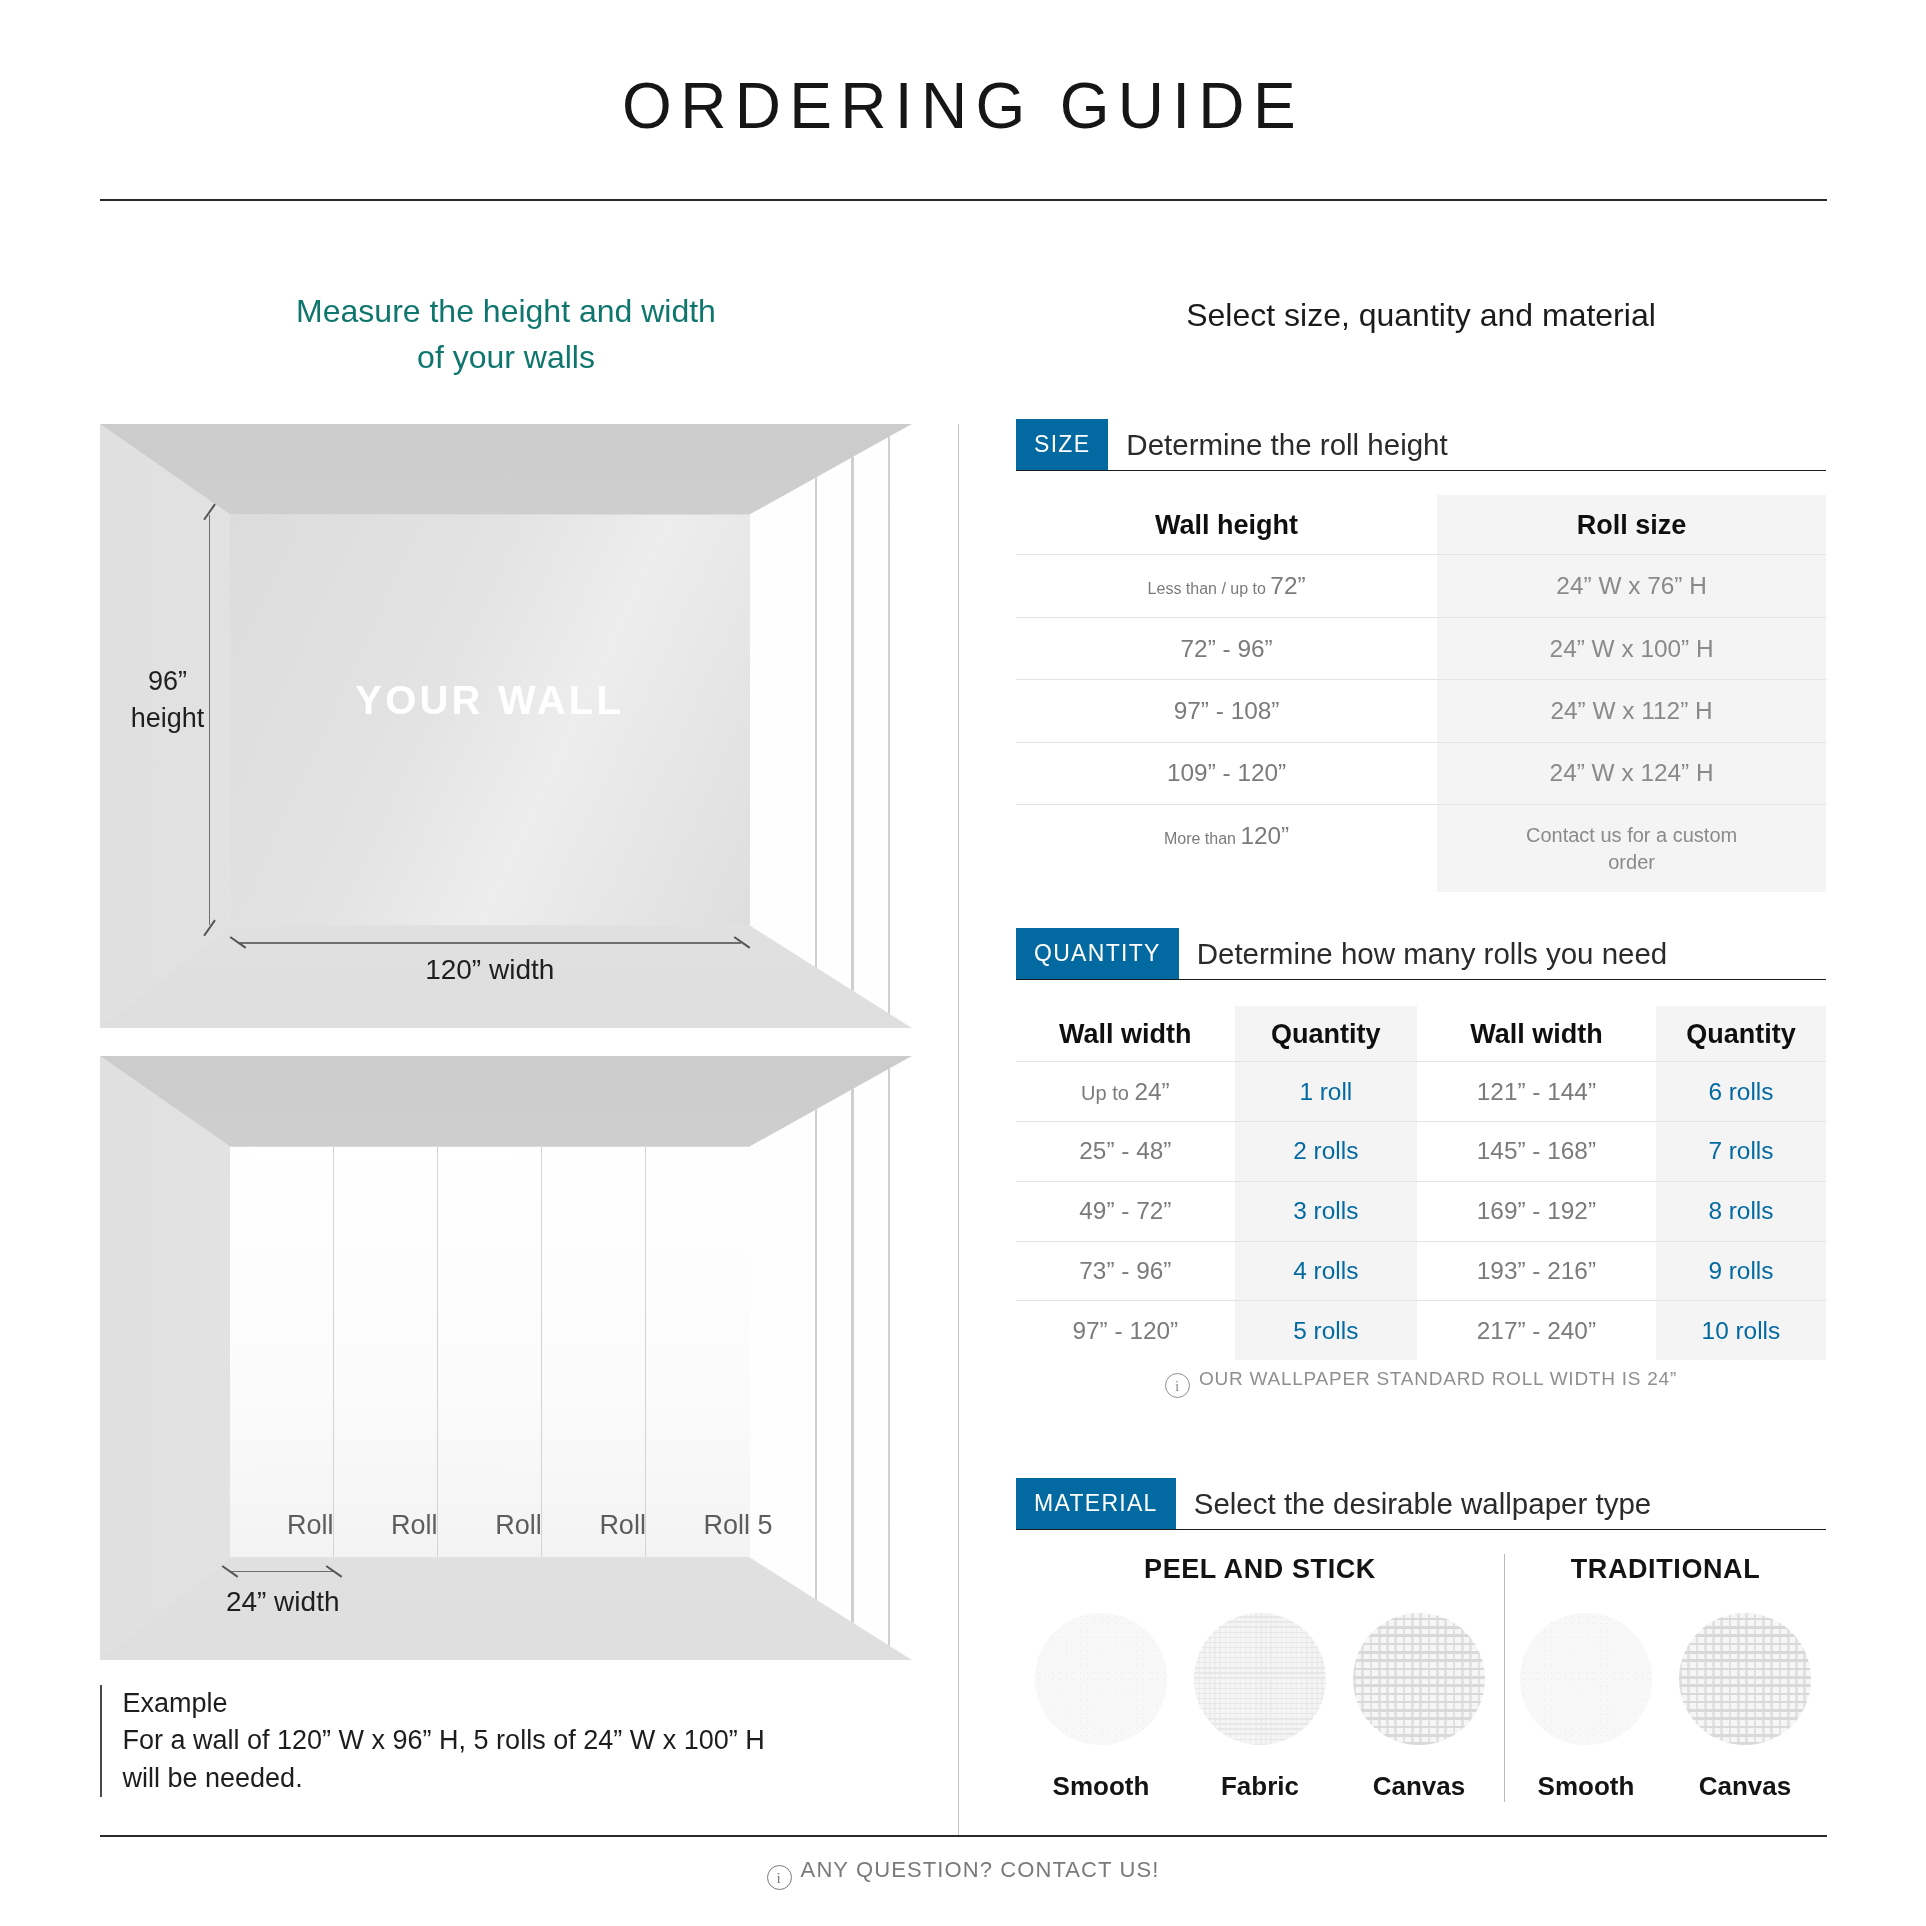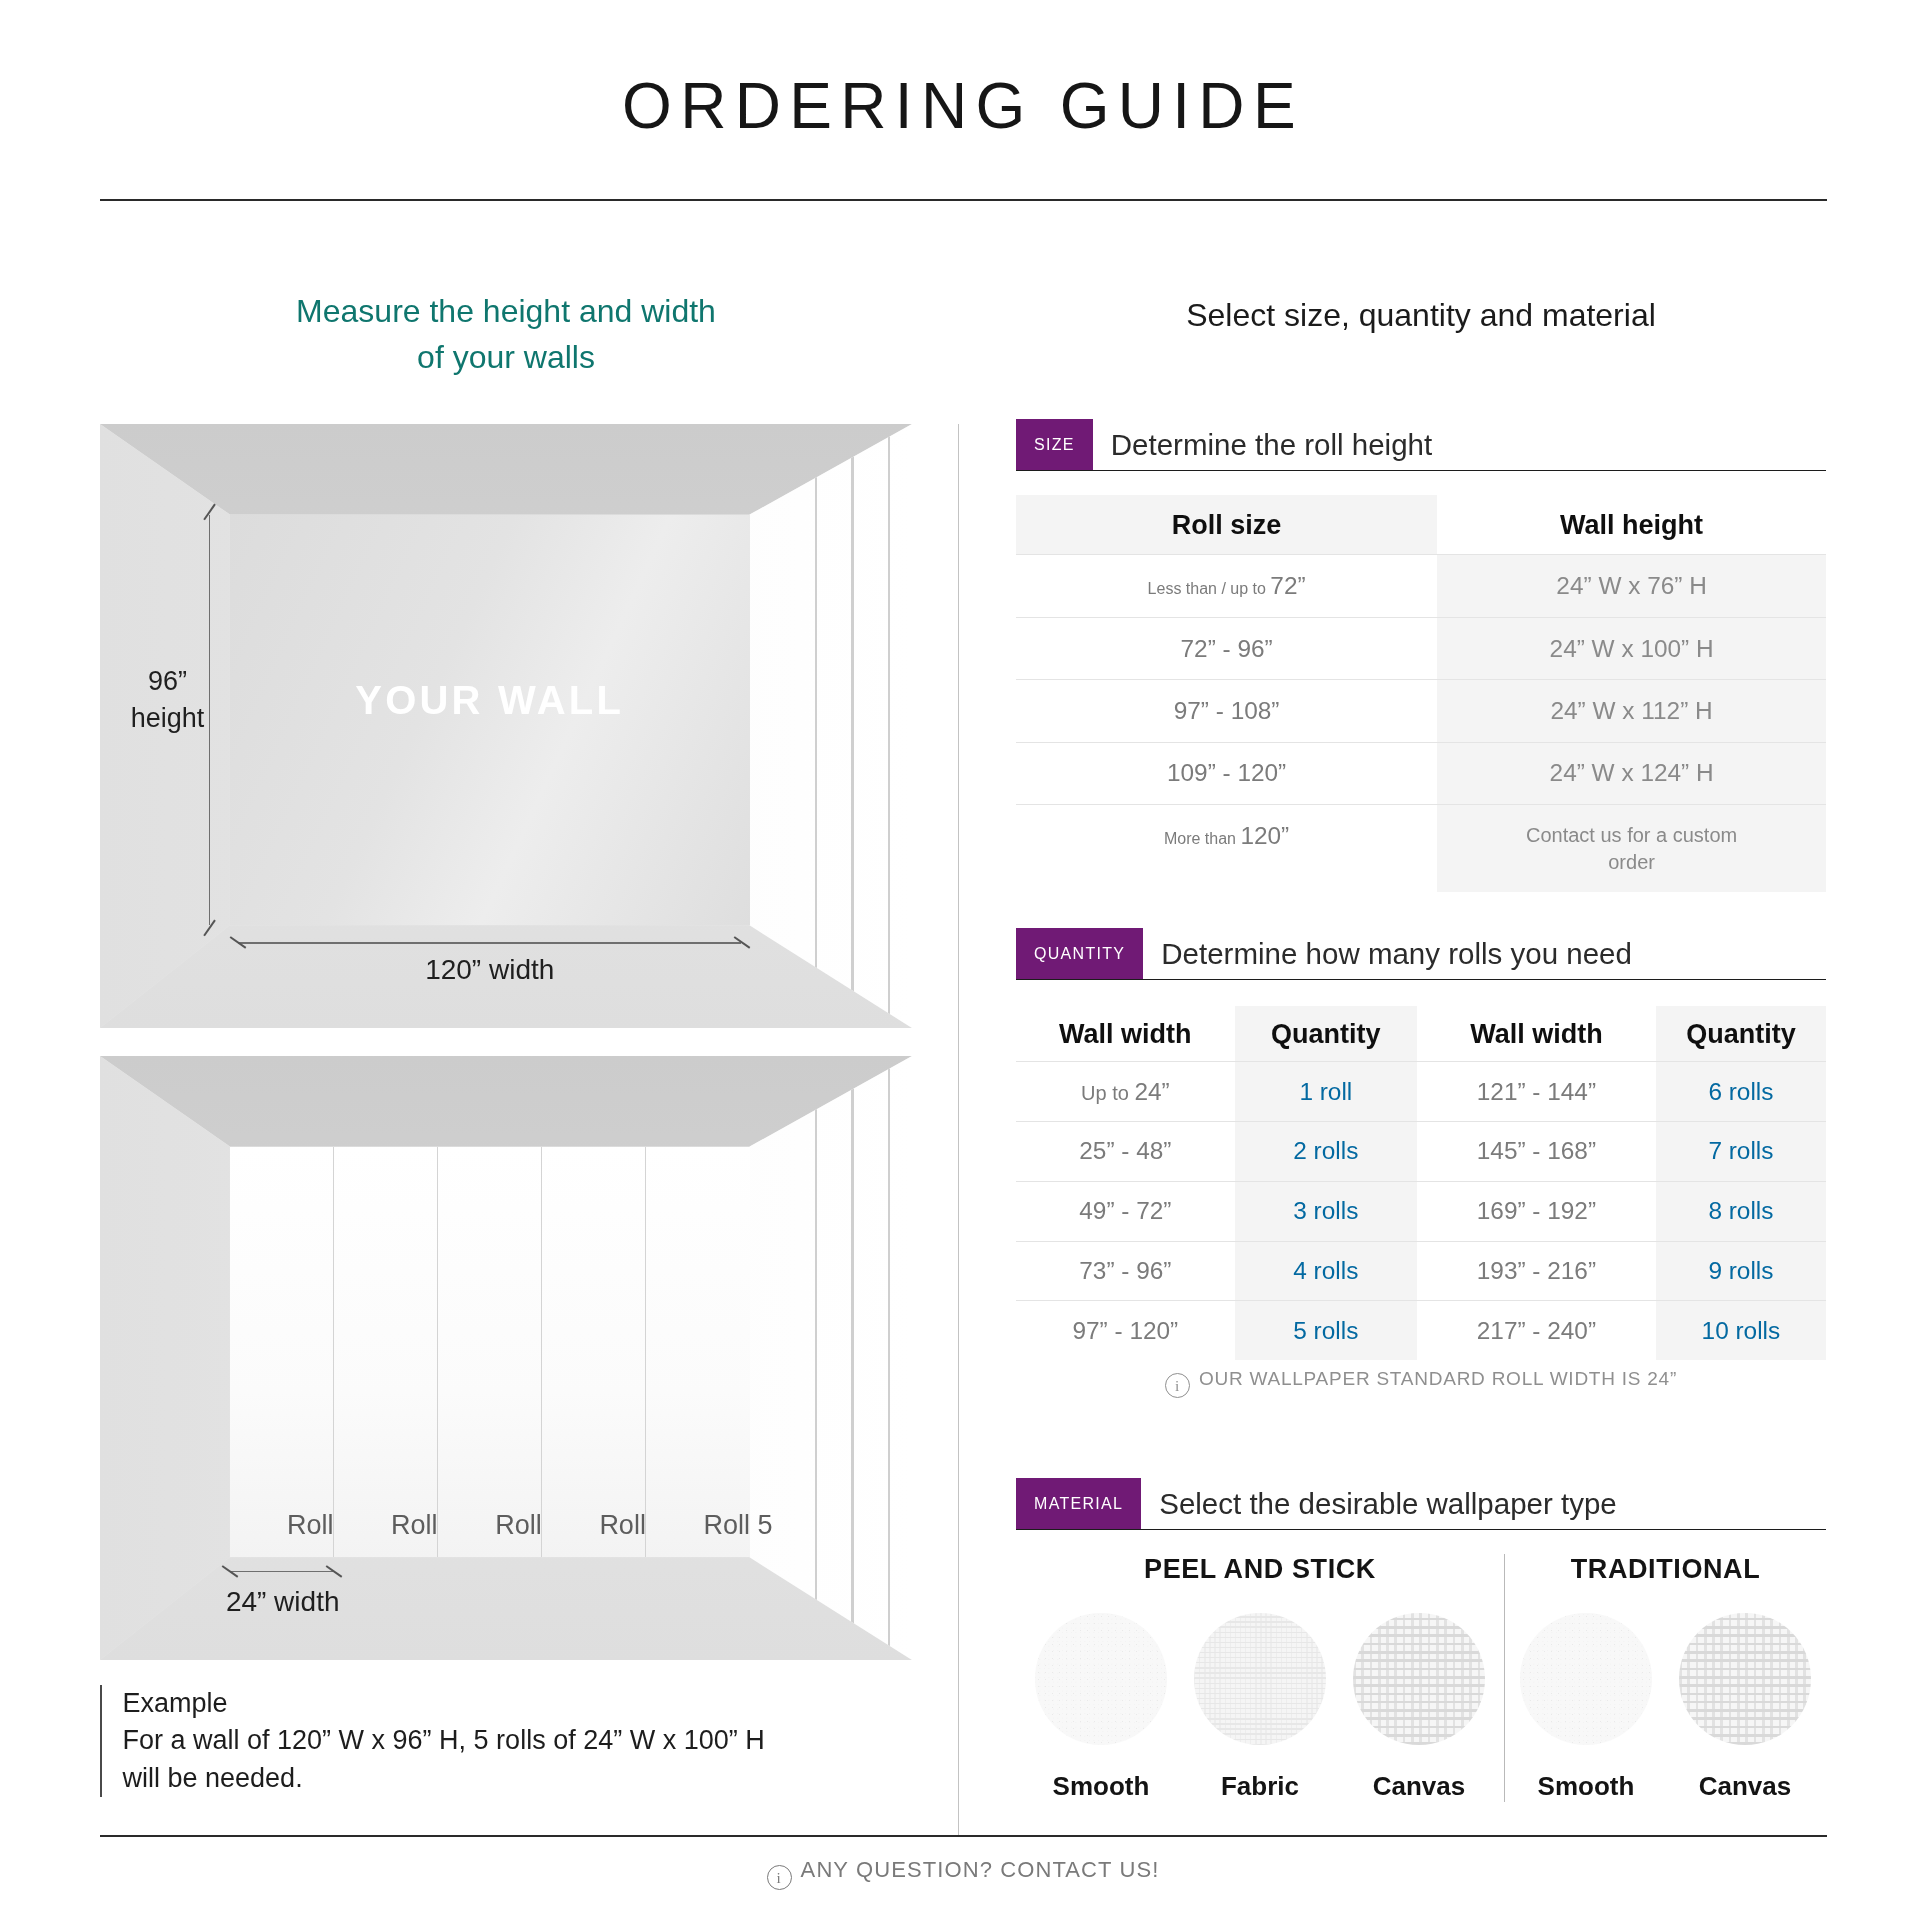--- a/index.html
+++ b/index.html
@@ -64,21 +64,21 @@
 
   
   .example{position:absolute;left:100px;top:1685px;width:758px;border-left:2.6px solid #4a4a4a;
            padding-left:20.5px;font-size:27px;line-height:1.38;color:#1d1d1d;}
   .example div{white-space:nowrap;}
 
   
   .sec{position:absolute;left:1016px;width:810px;}
   .sec-size{top:419px;} .sec-quantity{top:928px;} .sec-material{top:1478px;}
   .sec-head{display:flex;align-items:stretch;border-bottom:1.9px solid #1c1c1c;}
-  .badge{background:#701a75;color:#ffffff;font-size:16px;letter-spacing:1.3px;
+  .badge{background:#0369a1;color:#ffffff;font-size:23px;letter-spacing:1.3px;
          padding:10.3px 18px 9px;display:flex;align-items:center;}
   .sub{font-size:29.5px;color:#2b2b2b;padding:9px 0 7.7px 18px;display:flex;align-items:center;}
 
   
   .stable{margin-top:24.4px;}
   .srow{display:grid;grid-template-columns:52% 48%;}
   .scell{text-align:center;padding:16.7px 0;font-size:24.4px;color:#7b7b7b;}
   .scell .pre{font-size:16px;}
   .scell.alt{background:#f4f4f4;color:#8a8a8a;}
   .scell.head{font-size:27px;color:#0f0f0f;font-weight:600;padding:15.4px 0 13px;}
@@ -198,22 +198,22 @@
 
   <div class="right-heading">Select size, quantity and material</div>
 
   <div class="sec sec-size">
     <div class="sec-head">
       <div class="badge">SIZE</div>
       <div class="sub">Determine the roll height</div>
     </div>
     <div class="stable">
       <div class="srow">
+        <div class="scell head">Wall height</div>
         <div class="scell head alt">Roll size</div>
-        <div class="scell head">Wall height</div>
       </div>
       <div class="srow">
         <div class="scell"><span class="pre">Less than / up to </span><span>72”</span></div>
         <div class="scell alt">24” W x 76” H</div>
       </div>
       <div class="srow">
         <div class="scell"><span class="pre"></span><span>72” - 96”</span></div>
         <div class="scell alt">24” W x 100” H</div>
       </div>
       <div class="srow">

